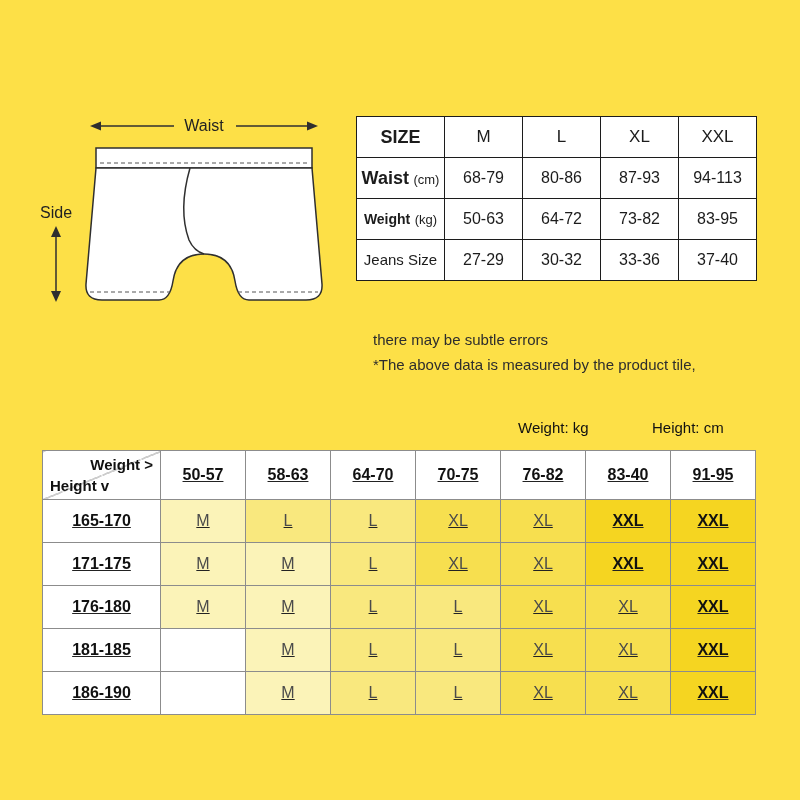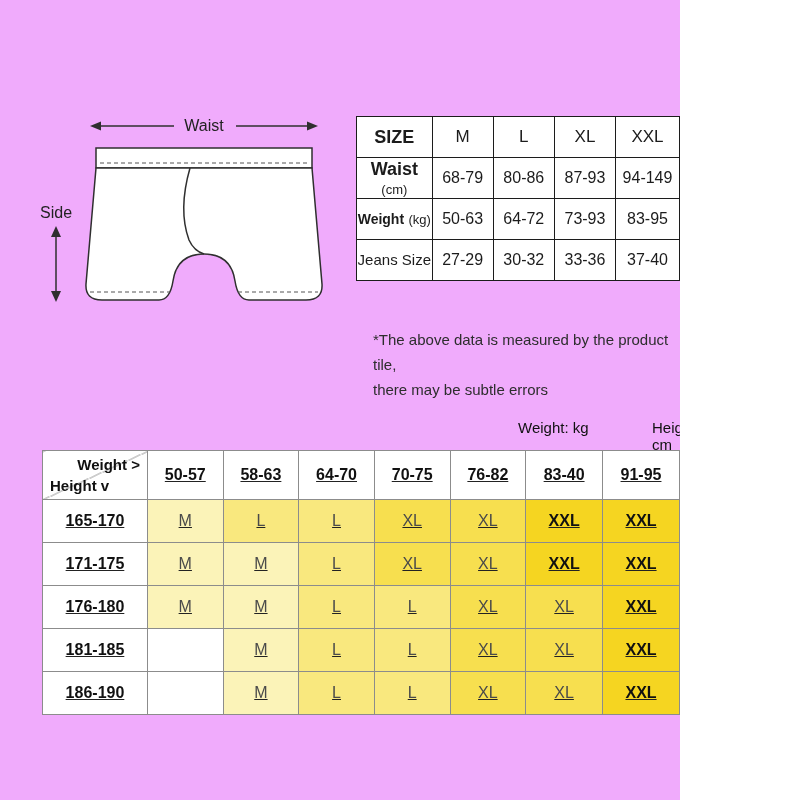--- a/index.html
+++ b/index.html
@@ -1,16 +1,16 @@
 <!DOCTYPE html>
 <html><head>
 <meta charset="utf-8">
 <style>
   html,body{margin:0;padding:0;background:#ffffff;}
-  .page{position:relative;width:680px;height:800px;background:#f0abfc;overflow:hidden;
+  .page{position:relative;width:800px;height:800px;background:#fde047;overflow:hidden;
         font-family:"Liberation Sans", sans-serif;color:#222;}
 
   
   .diagram{position:absolute;left:28px;top:92px;width:330px;height:235px;}
   .diagram svg text{font-family:"Liberation Sans", sans-serif;fill:#222;}
 
   
   .size-table{position:absolute;left:356px;top:116px;border-collapse:collapse;table-layout:fixed;}
   .size-table td{border:1px solid #1c1c1c;text-align:center;vertical-align:middle;
                  height:40px;padding:0;font-size:16px;color:#1c1c1c;background:#fff;}
@@ -96,47 +96,47 @@
       <td class="hdr-col">XXL</td>
     </tr>
     <tr>
       <td>
         <span class="lbl-strong">Waist</span>
         <span class="lbl-unit">(cm)</span>
       </td>
       <td>68-79</td>
       <td>80-86</td>
       <td>87-93</td>
-      <td>94-149</td>
+      <td>94-113</td>
     </tr>
     <tr>
       <td>
         <span class="lbl-mid">Weight</span>
         <span class="lbl-unit">(kg)</span>
       </td>
       <td>50-63</td>
       <td>64-72</td>
-      <td>73-93</td>
+      <td>73-82</td>
       <td>83-95</td>
     </tr>
     <tr>
       <td>
         <span class="lbl-plain">Jeans Size</span>
       </td>
       <td>27-29</td>
       <td>30-32</td>
       <td>33-36</td>
       <td>37-40</td>
     </tr>
   </tbody>
     </table>
 
   <div class="footnote">
+    <div>there may be subtle errors</div>
     <div>*The above data is measured by the product tile,</div>
-    <div>there may be subtle errors</div>
   </div>
 
   <div class="brand">CMENIN</div>
   <div class="quick-title">Quick selection</div>
   <div class="unit-weight">Weight: kg</div>
   <div class="unit-height">Height: cm</div>
 
   <table class="qs-table">
     <colgroup>
       <col style="width:118px">

